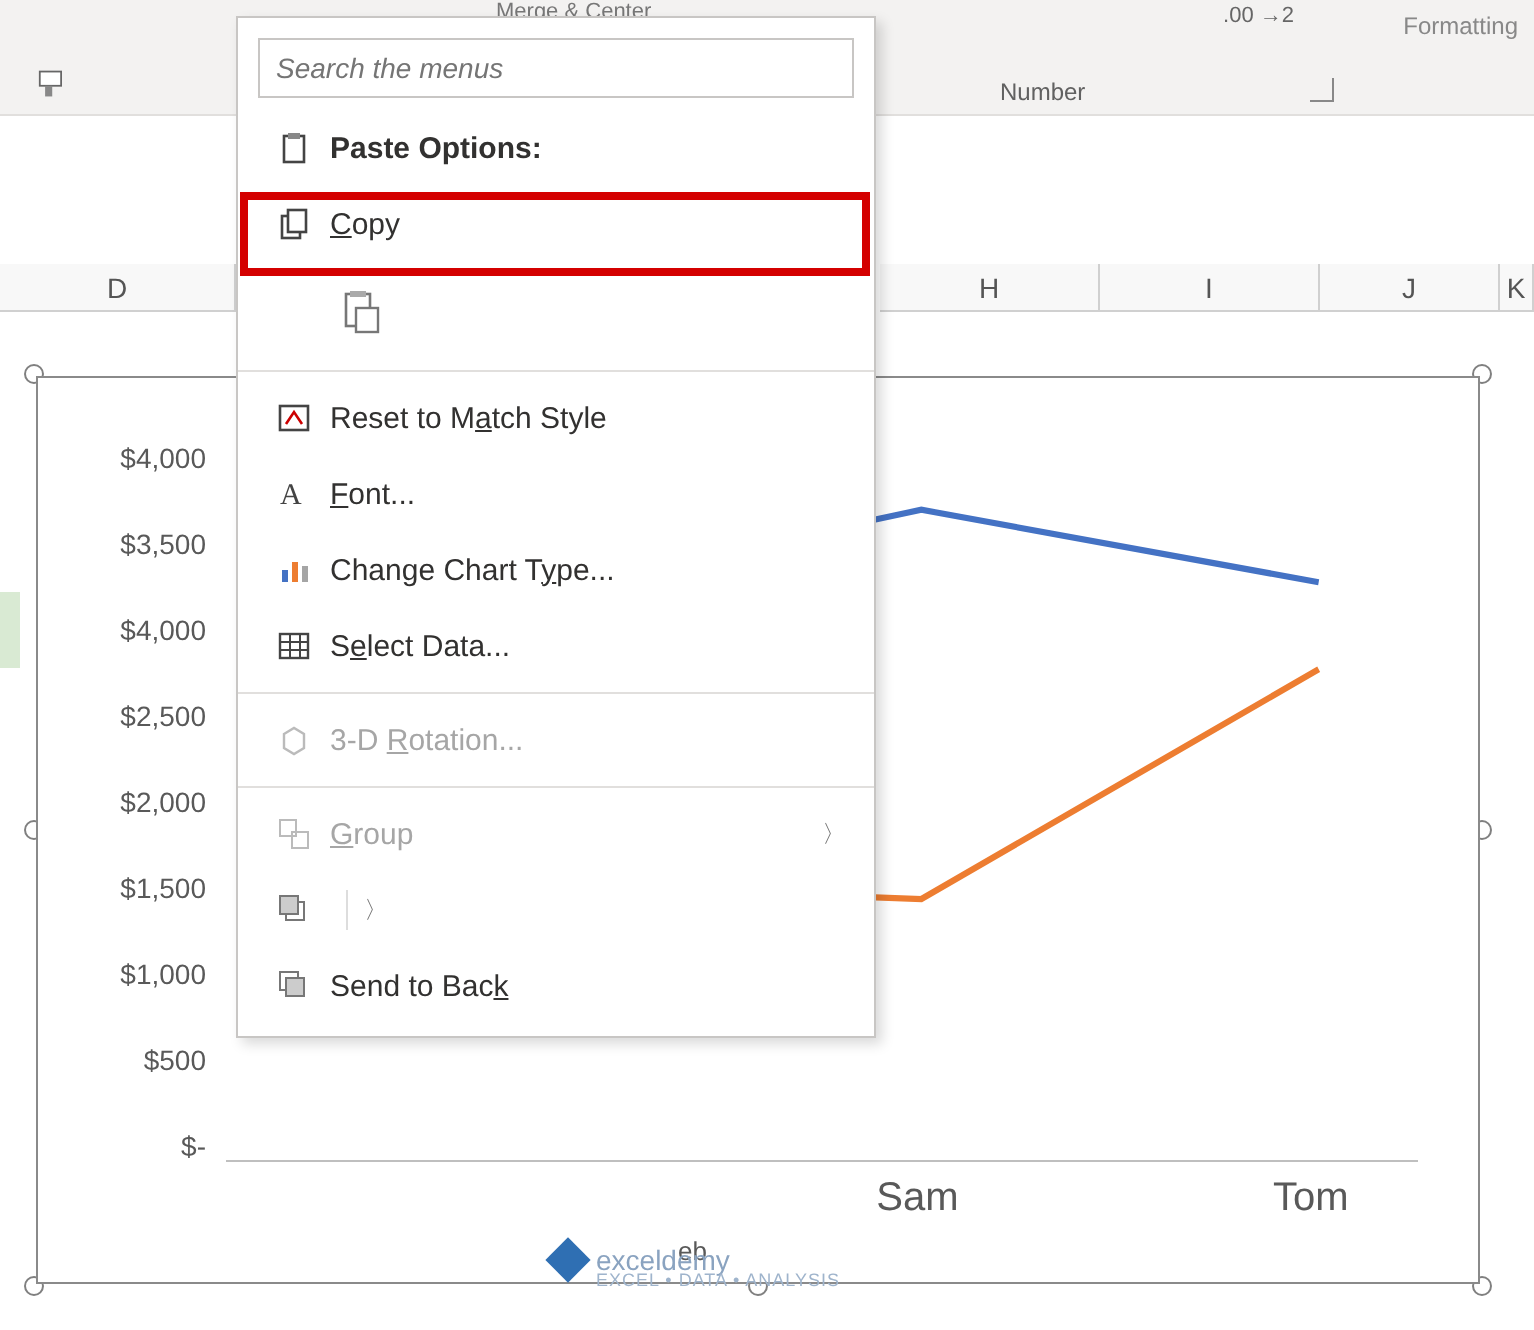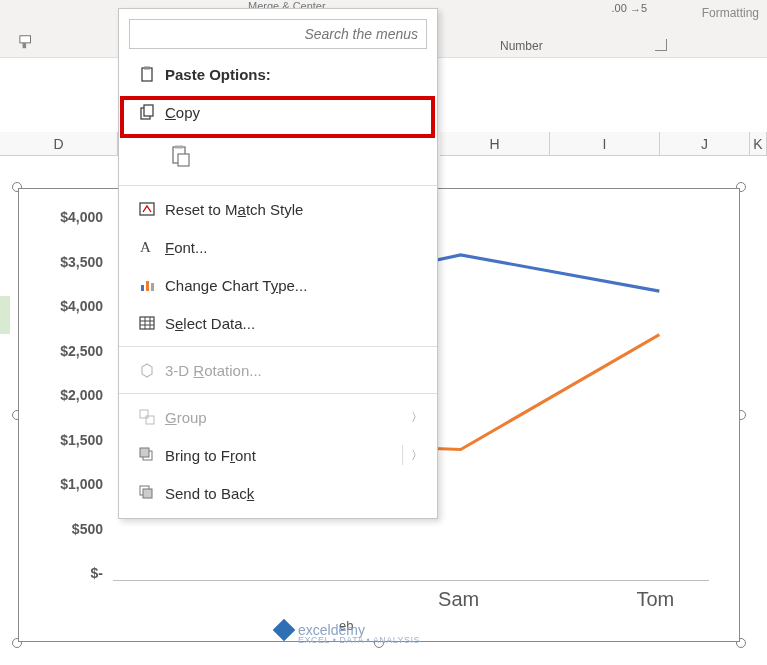--- a/index.html
+++ b/index.html
@@ -65,21 +65,21 @@
     position: absolute; width: 10px; height: 10px;
     background: #fff; border: 1px solid #808080; border-radius: 50%;
   }
   .h-tl{left:2px;top:2px} .h-tr{right:2px;top:2px} .h-bl{left:2px;bottom:2px} .h-br{right:2px;bottom:2px}
   .h-t{left:50%;top:2px;transform:translateX(-50%)}
   .h-b{left:50%;bottom:2px;transform:translateX(-50%)}
   .h-l{left:2px;top:50%;transform:translateY(-50%)}
   .h-r{right:2px;top:50%;transform:translateY(-50%)}
 
   
-  .y-axis { position:absolute; left:24px; top:36px; bottom:60px; width:60px;font-weight:bold; }
+  .y-axis { position:absolute; left:24px; top:48px; bottom:60px; width:60px; }
   .y-tick { position:absolute; right:0; font-size:14px; color:#595959; text-align:right; width:60px;}
   .y0{bottom:0} .y1{bottom:12.5%} .y2{bottom:25%} .y3{bottom:37.5%} .y4{bottom:50%}
   .y5{bottom:62.5%} .y6{bottom:75%} .y7{bottom:87.5%} .y8{bottom:100%}
 
   .plot-area { position:absolute; left:94px; right:30px; top:40px; bottom:60px; }
   .baseline { position:absolute; left:0; right:0; bottom:0; border-top:1px solid #bfbfbf;}
   svg.lines { position:absolute; left:0; top:0; width:100%; height:100%; }
 
   .x-axis { position:absolute; left:94px; right:30px; bottom:30px; height:20px;}
   .x-tick { position:absolute; bottom:0; font-size:20px; color:#595959; transform:translateX(-50%);}
@@ -94,21 +94,21 @@
     z-index: 100;
   }
   .cm-search {
     margin: 4px 10px 6px 10px;
     border: 1px solid #c8c6c4;
     height: 30px; display: flex; align-items: center;
     padding: 0 8px;
   }
   .cm-search input {
     border: none; outline: none; width: 100%; font-size: 14px; color: #333;
-    font-style: italic; color: #767676; text-align: right;
+    font-style: italic; color: #767676;
   }
   .cm-item {
     display: flex; align-items: center; height: 38px;
     padding: 0 14px 0 10px; cursor: default; position: relative;
   }
   .cm-item.disabled { color: #a6a6a6; justify-content: flex-end; }
   .cm-item .icon-slot { width: 36px; display:flex; justify-content:center; }
   .cm-item .label { flex: 1; font-size: 15px; color: #323130;}
   .cm-item.disabled .label { color: #a6a6a6; }
   .cm-item .sub-arrow { color:#767676; font-size: 12px;}
@@ -137,21 +137,21 @@
   
   .rownums { position:absolute; left:-6px; top:258px; width:16px; color:#555;}
   .rownums div{height:38px; font-size:13px;}
   .rownums .sel{background:#d9ead3;}
 </style>
 </head>
 <body>
 
 <div class="ribbon-frag">
   <span class="mc-frag">Merge &amp; Center</span>
-  <span class="decimals">.00  →5</span>
+  <span class="decimals">.00  →2</span>
   <span class="fmt-link">Formatting</span>
   <span class="grp-label number-lbl">Number</span>
   <span class="dialog-launcher"></span>
   <svg class="paint" viewBox="0 0 20 18">
       <rect x="2" y="2" width="12" height="8" fill="#fff" stroke="#666"></rect>
       <rect x="5" y="10" width="4" height="6" fill="#888"></rect>
     </svg>
 </div>
 
 <div class="colhdr-row">
@@ -313,21 +313,20 @@
     <span class="sub-arrow">〉</span>
   </div>
 
   <div class="cm-item">
     <span class="icon-slot">
       <svg width="18" height="18" viewBox="0 0 18 18">
           <rect x="5" y="5" width="9" height="9" fill="#fff" stroke="#777"></rect>
           <rect x="2" y="2" width="9" height="9" fill="#ccc" stroke="#777"></rect>
         </svg>
     </span>
-    <span class="label">Bring to F<u class="acc">r</u>ont</span>
     <span style="width:1px;height:20px;background:#ddd;margin:0 8px"></span>
     <span class="sub-arrow">〉</span>
   </div>
 
   <div class="cm-item">
     <span class="icon-slot">
       <svg width="18" height="18" viewBox="0 0 18 18">
           <rect x="2" y="2" width="9" height="9" fill="#fff" stroke="#777"></rect>
           <rect x="5" y="5" width="9" height="9" fill="#ccc" stroke="#777"></rect>
         </svg>

